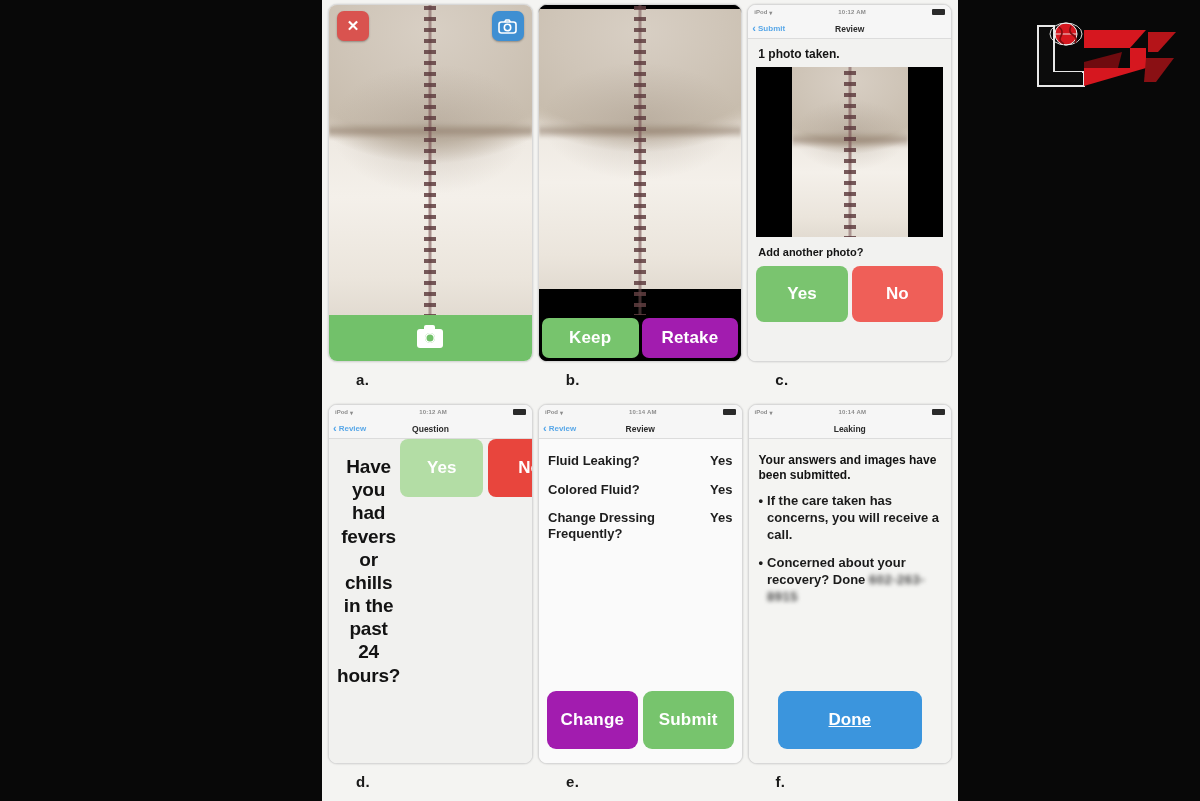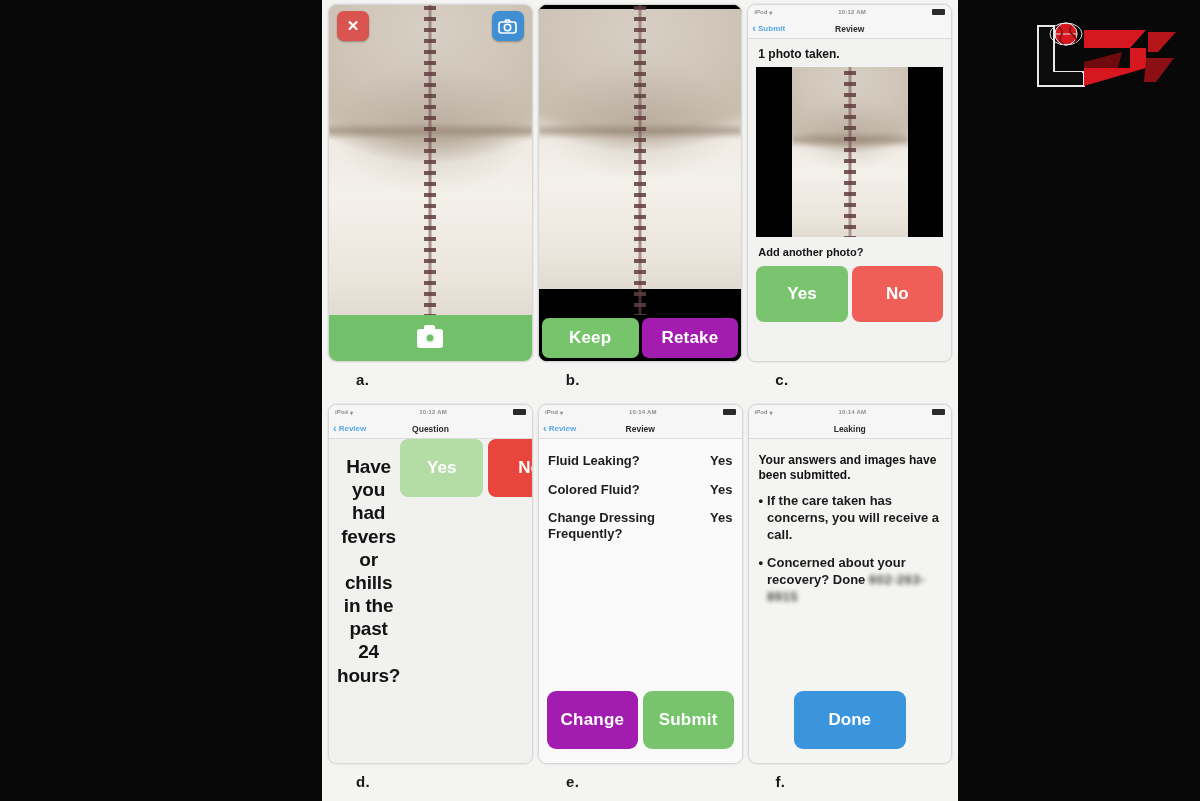--- a/index.html
+++ b/index.html
@@ -237,23 +237,23 @@
   .f-bullet {
     display:flex; gap:4px;
     font-size:13px; font-weight:700; line-height:1.3; color:#1b1b1b;
     margin-bottom:11px;
   }
   .f-dot { flex:none; }
   .f-phone { filter: blur(2.2px); color:#4a4a4a; letter-spacing:.5px; }
   .f-spacer { flex:1; }
   .f-done-wrap { display:flex; justify-content:center; padding-bottom:14px; }
   .btn-done {
-    width:112px; height:58px; border-radius:9px; background:#3b95dd;
+    width:144px; height:58px; border-radius:9px; background:#3b95dd;
     display:flex; align-items:center; justify-content:center;
-    color:#fff; font-size:17px; font-weight:700; filter: blur(.45px);
+    color:#fff; font-size:17px; font-weight:700; filter: blur(.45px); text-decoration: underline;
   }
 </style>
 </head>
 <body>
 
 <div id="root">
 
   <div class="watermark">
     <svg viewBox="0 0 160 84" width="160" height="84" aria-hidden="true">
       <path d="M20 14 h16 v46 h30 v14 H20 z" fill="none" stroke="#e8e8e8" stroke-width="2"></path>

